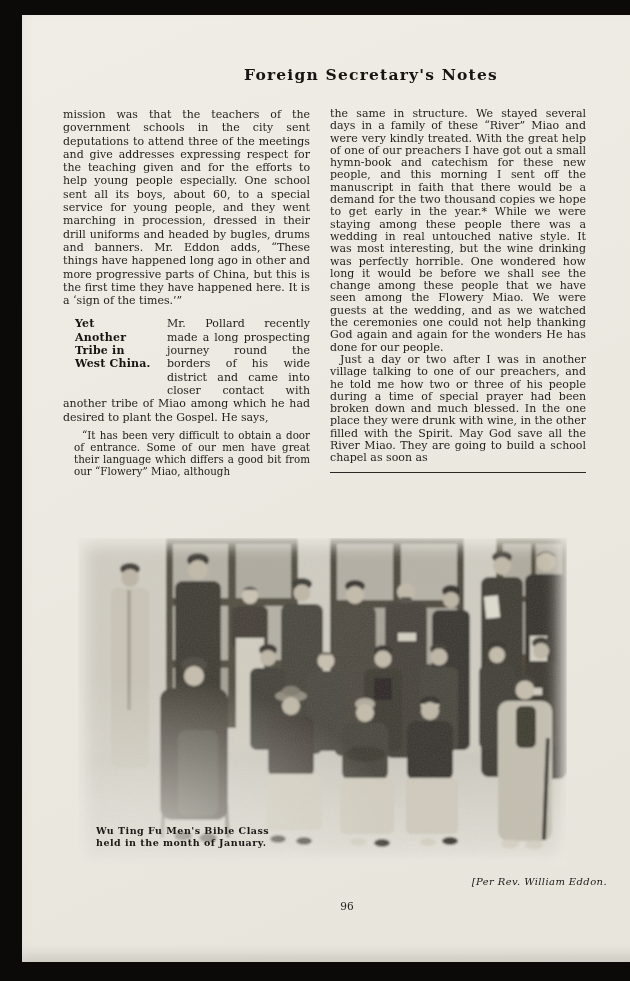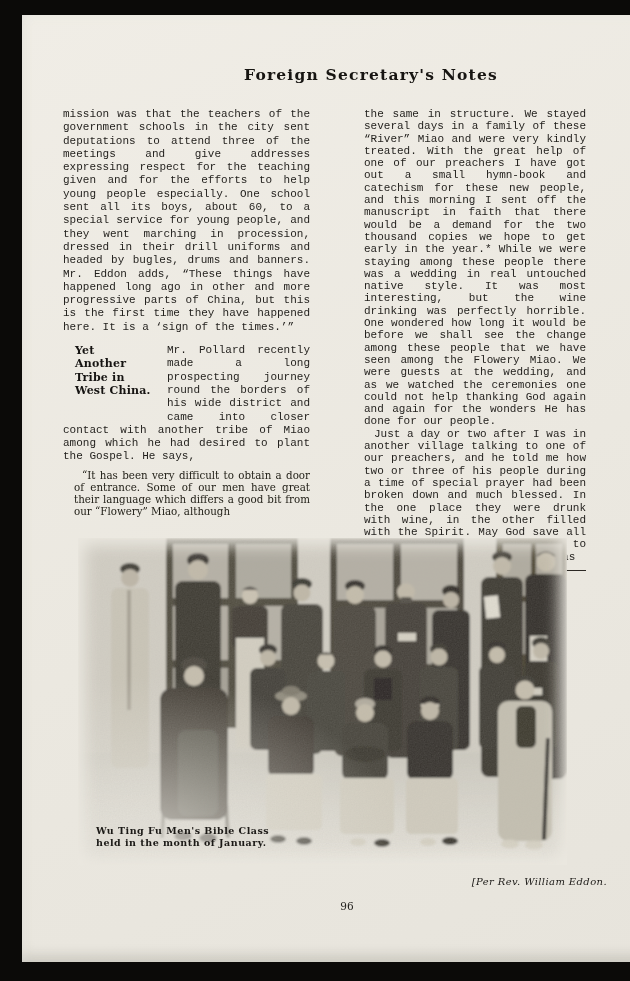--- a/index.html
+++ b/index.html
@@ -20,23 +20,22 @@
     margin:0;text-align:center;
     font-size:15.5px;font-weight:bold;letter-spacing:1.2px;
     color:#171512;
   }
   .col{position:absolute;top:93px;}
   .col-left{left:41px;width:247px;}
   .col-right{left:308px;width:256px;}
   .body-par{
     margin:0;font-size:11px;line-height:13.3px;text-align:justify;
     color:#201e1b;
-    font-family:Liberation Mono, monospace;
-  }
-  .col-right .body-par{line-height:12.3px;margin-left:34px;}
+  }
+  .col-right .body-par{line-height:12.3px;}
   .par-indent{text-indent:10px;}
   .section{margin-top:10px;overflow:visible;}
   .side-head{
     float:left;width:92px;min-height:67px;
     font-weight:bold;font-size:11px;line-height:13.3px;
     white-space:pre-line;letter-spacing:0.2px;color:#161412;margin-left:12px;
   }
   .quote{
     margin:5px 0 0 11px;font-size:10.3px;line-height:12.2px;
     text-align:justify;text-indent:8px;color:#232119;

